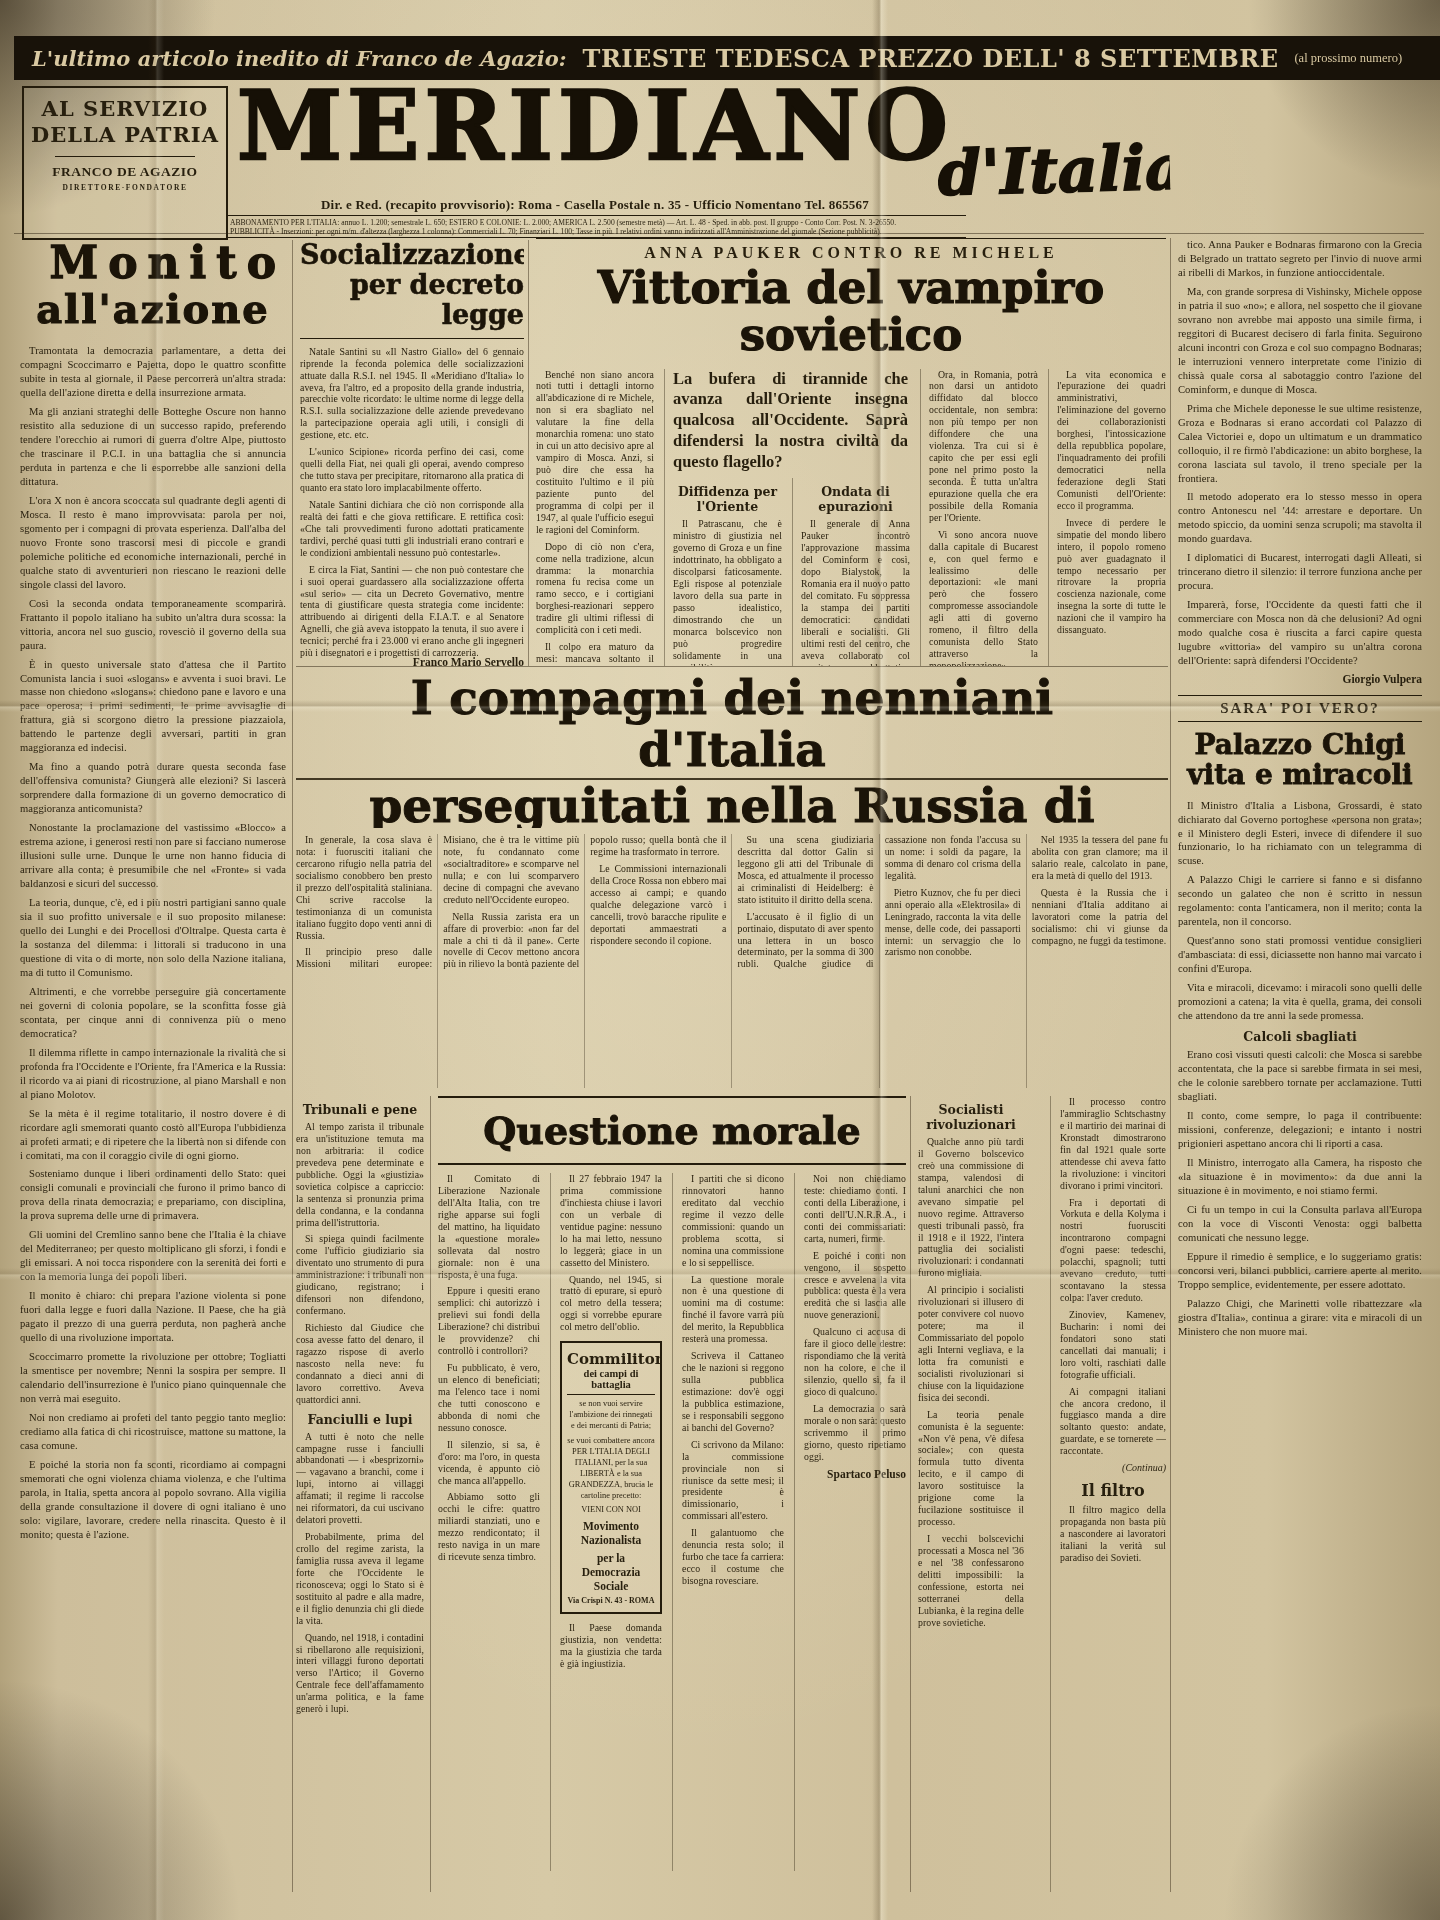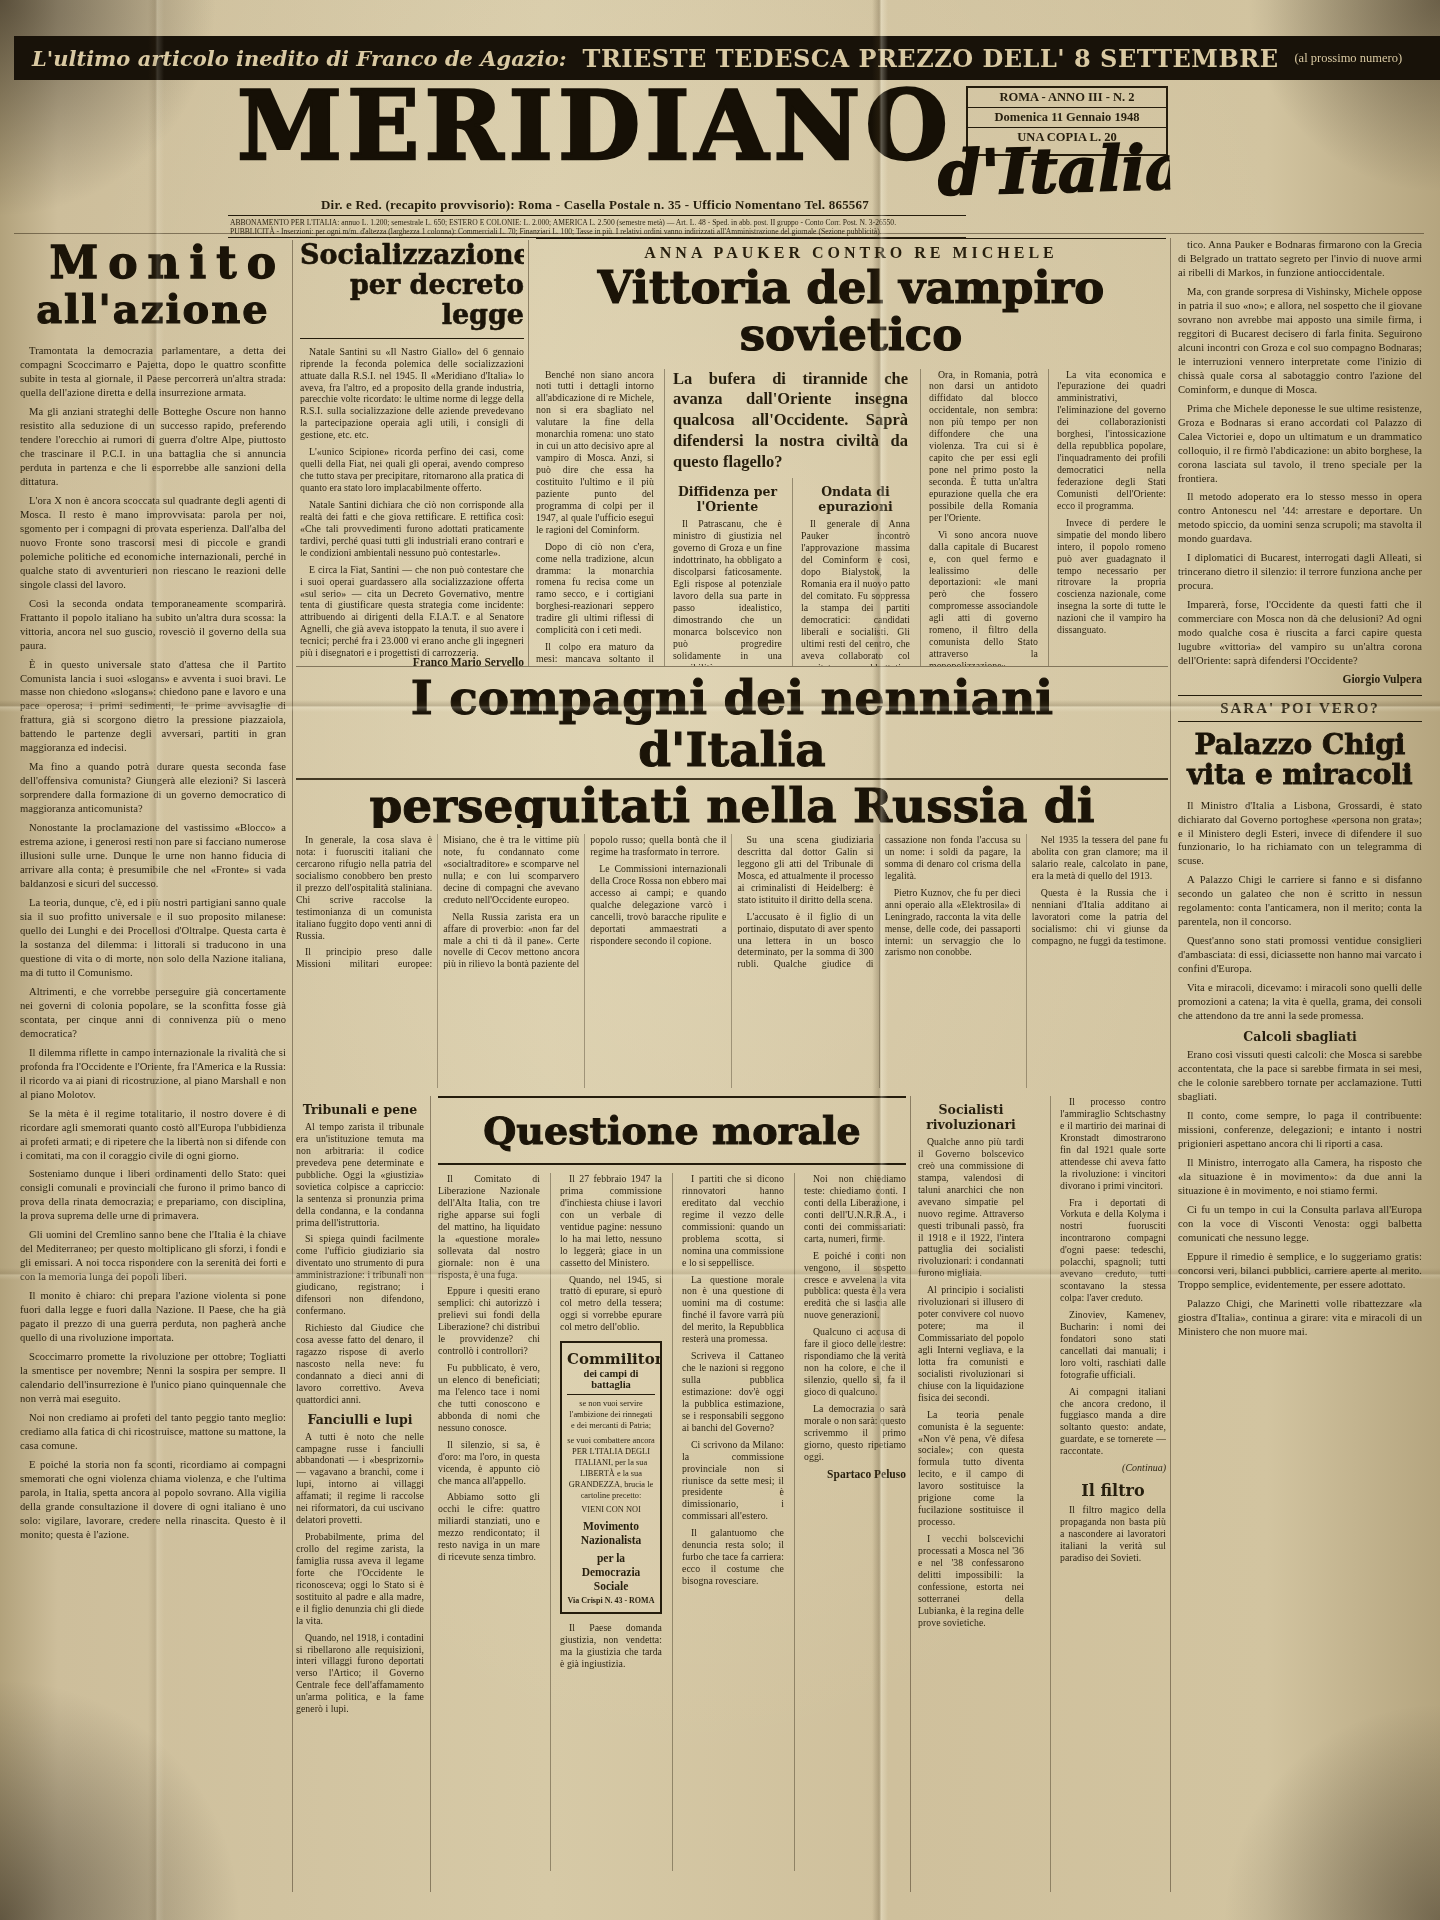--- a/index.html
+++ b/index.html
@@ -88,28 +88,30 @@
 <body>
 
 <div id="page">
 
   <div class="block banner" style="left:14px;top:36px;width:1410px;height:44px">
     <span class="banner-lead">L'ultimo articolo inedito di Franco de Agazio:</span>
     <span class="banner-headline">TRIESTE TEDESCA PREZZO DELL' 8 SETTEMBRE</span>
     <span class="banner-note">(al prossimo numero)</span>
   </div>
 
+  <div class="block mast-left" style="left:22px;top:86px;width:194px;height:134px">
+    <div class="motto">AL SERVIZIO</div>
+    <div class="motto">DELLA PATRIA</div>
+    <div class="mast-div"></div>
+    <div class="mast-name">FRANCO DE AGAZIO</div>
+    <div class="mast-role">DIRETTORE-FONDATORE</div>
+  </div>
 
   <h1 class="block title" style="left:228px;top:76px;width:734px;height:112px">MERIDIANO</h1>
 
-  <div class="block issue-box" style="left:966px;top:86px;width:198px;height:66px">
-    <div>ROMA - ANNO III - N. 2</div>
-    <div>Domenica 11 Gennaio 1948</div>
-    <div>UNA COPIA L. 20</div>
-  </div>
 
   <div class="block script" style="left:938px;top:140px;width:232px;height:80px">d'Italia</div>
 
   <div class="block address" style="left:228px;top:197px;width:734px;height:16px">Dir. e Red. (recapito provvisorio): Roma - Casella Postale n. 35 - Ufficio Nomentano Tel. 865567</div>
 
   <div class="block fineprint" style="left:228px;top:215px;width:734px;height:17px">
     <p>ABBONAMENTO PER L'ITALIA: annuo L. 1.200; semestrale L. 650; ESTERO E COLONIE: L. 2.000; AMERICA L. 2.500 (semestre metà) — Art. L. 48 - Sped. in abb. post. II gruppo - Conto Corr. Post. N. 3-26550.</p>
     <p>PUBBLICITÀ - Inserzioni: per ogni m/m. d'altezza (larghezza 1 colonna): Commerciali L. 70; Finanziari L. 100; Tasse in più. I relativi ordini vanno indirizzati all'Amministrazione del giornale (Sezione pubblicità).</p>
   </div>
 

